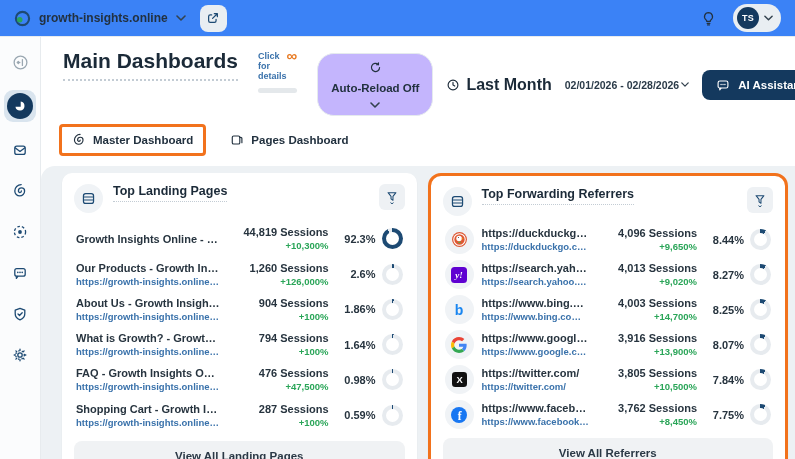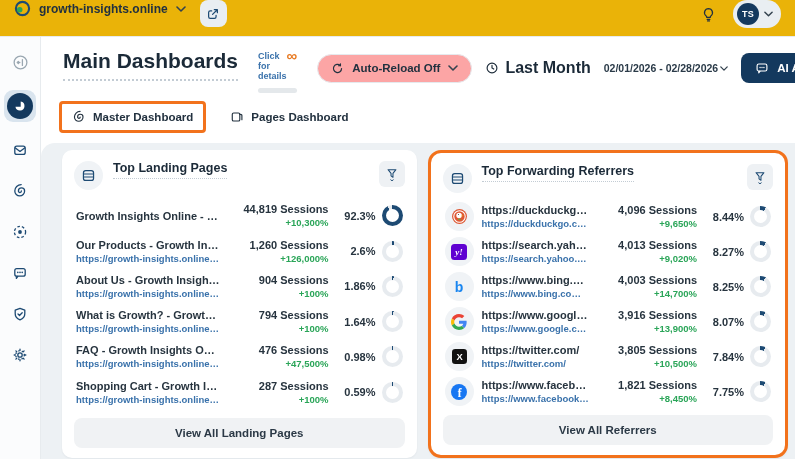--- a/index.html
+++ b/index.html
@@ -7,22 +7,22 @@
   body {
     font-family: "Liberation Sans", sans-serif;
     background:#eef1f5; position:relative; overflow:hidden;
     color:#27343f;
   }
   svg { display:block; }
 
   
   .topbar {
     position:absolute; top:0; left:0; right:0; height:37px;
-    background:#eab308; border-bottom:1px solid #e7ebee;
-    display:flex; align-items:flex-start; padding:0 14px; z-index:5;
+    background:#3b82f6; border-bottom:1px solid #e7ebee;
+    display:flex; align-items:center; padding:0 14px; z-index:5;
   }
   .site-select { display:flex; align-items:center; gap:8px; cursor:pointer; }
   .site-name { font-size:12px; font-weight:700; color:#223140; }
   .icon-btn {
     width:27px; height:27px; border-radius:8px; background:#e9eef2;
     display:flex; align-items:center; justify-content:center; margin-left:14px;
   }
   .topbar-right { margin-left:auto; display:flex; align-items:center; gap:16px; }
   .user-pill {
     display:flex; align-items:center; gap:5px; background:#e9eef2;
@@ -58,23 +58,23 @@
     border-bottom:2px dotted #c3ccd4; padding-bottom:6px; white-space:nowrap;
   }
   .pv-widget { width:160px; margin-top:1px; }
   .pv-top { display:flex; justify-content:space-between; align-items:flex-start; }
   .pv-label { font-size:9.5px; font-weight:700; color:#33424e; line-height:1.2; }
   .pv-link { font-size:9px; color:#3a72ab; font-weight:600; margin-top:1px; display:inline-block; }
   .pv-infinity { font-size:15px; font-weight:700; color:#e87a22; line-height:12px; }
   .pv-bar { height:5px; border-radius:3px; background:#e4e8eb; margin-top:5px; }
   .header-controls { margin-left:auto; display:flex; align-items:center; gap:13px; margin-top:4px; }
   .reload-pill {
-    display:flex; align-items:center; gap:8px; background:#fca5a5;
+    display:flex; align-items:center; gap:8px; background:#c4b5fd;
     border:1px solid #e5eaee; border-radius:17px; padding:7px 13px;
-    font-size:11.5px; font-weight:700; color:#22313f; white-space:nowrap;
+    font-size:11.5px; font-weight:700; color:#22313f; white-space:nowrap;flex-direction:column;
   }
   .period { display:flex; align-items:center; gap:6px; font-size:16px; font-weight:700; color:#1b2a38; white-space:nowrap; }
   .daterange { display:flex; align-items:center; gap:2px; font-size:10.5px; font-weight:600; color:#2a3a48; white-space:nowrap; }
   .ai-btn {
     display:flex; align-items:center; gap:8px; background:#14395e; color:#fff;
     border-radius:8px; padding:8px 14px; font-size:11.5px; font-weight:700; white-space:nowrap;
   }
 
   
   .tabsrow { display:flex; align-items:center; gap:14px; padding:4px 14px 10px 18px; }
@@ -535,21 +535,21 @@
               <svg width="16" height="16" viewBox="0 0 16 16">
                 <circle cx="8" cy="8" r="8" fill="#1877f2"></circle>
                 <text x="8.6" y="13" font-size="11.5" font-weight="bold" text-anchor="middle" fill="#fff" font-family="Liberation Serif, serif">f</text>
               </svg>
             </span>
     <div class="row-info">
       <div class="row-title">https://www.facebook.c...</div>
       <a class="row-url">https://www.facebook.co...</a>
     </div>
     <div class="row-sessions">
-      <div class="sessions-num">1,821 Sessions</div>
+      <div class="sessions-num">3,762 Sessions</div>
       <div class="sessions-delta">+8,450%</div>
     </div>
     <div class="row-pct">
       <span class="pct-label">7.75%</span>
       <span class="donut" style="background: conic-gradient(rgb(29, 74, 115) 7.75%, rgb(231, 235, 239) 0deg);"></span>
     </div>
   </div>
 </div>
       <div class="view-all">View All Referrers</div>
     </div>

